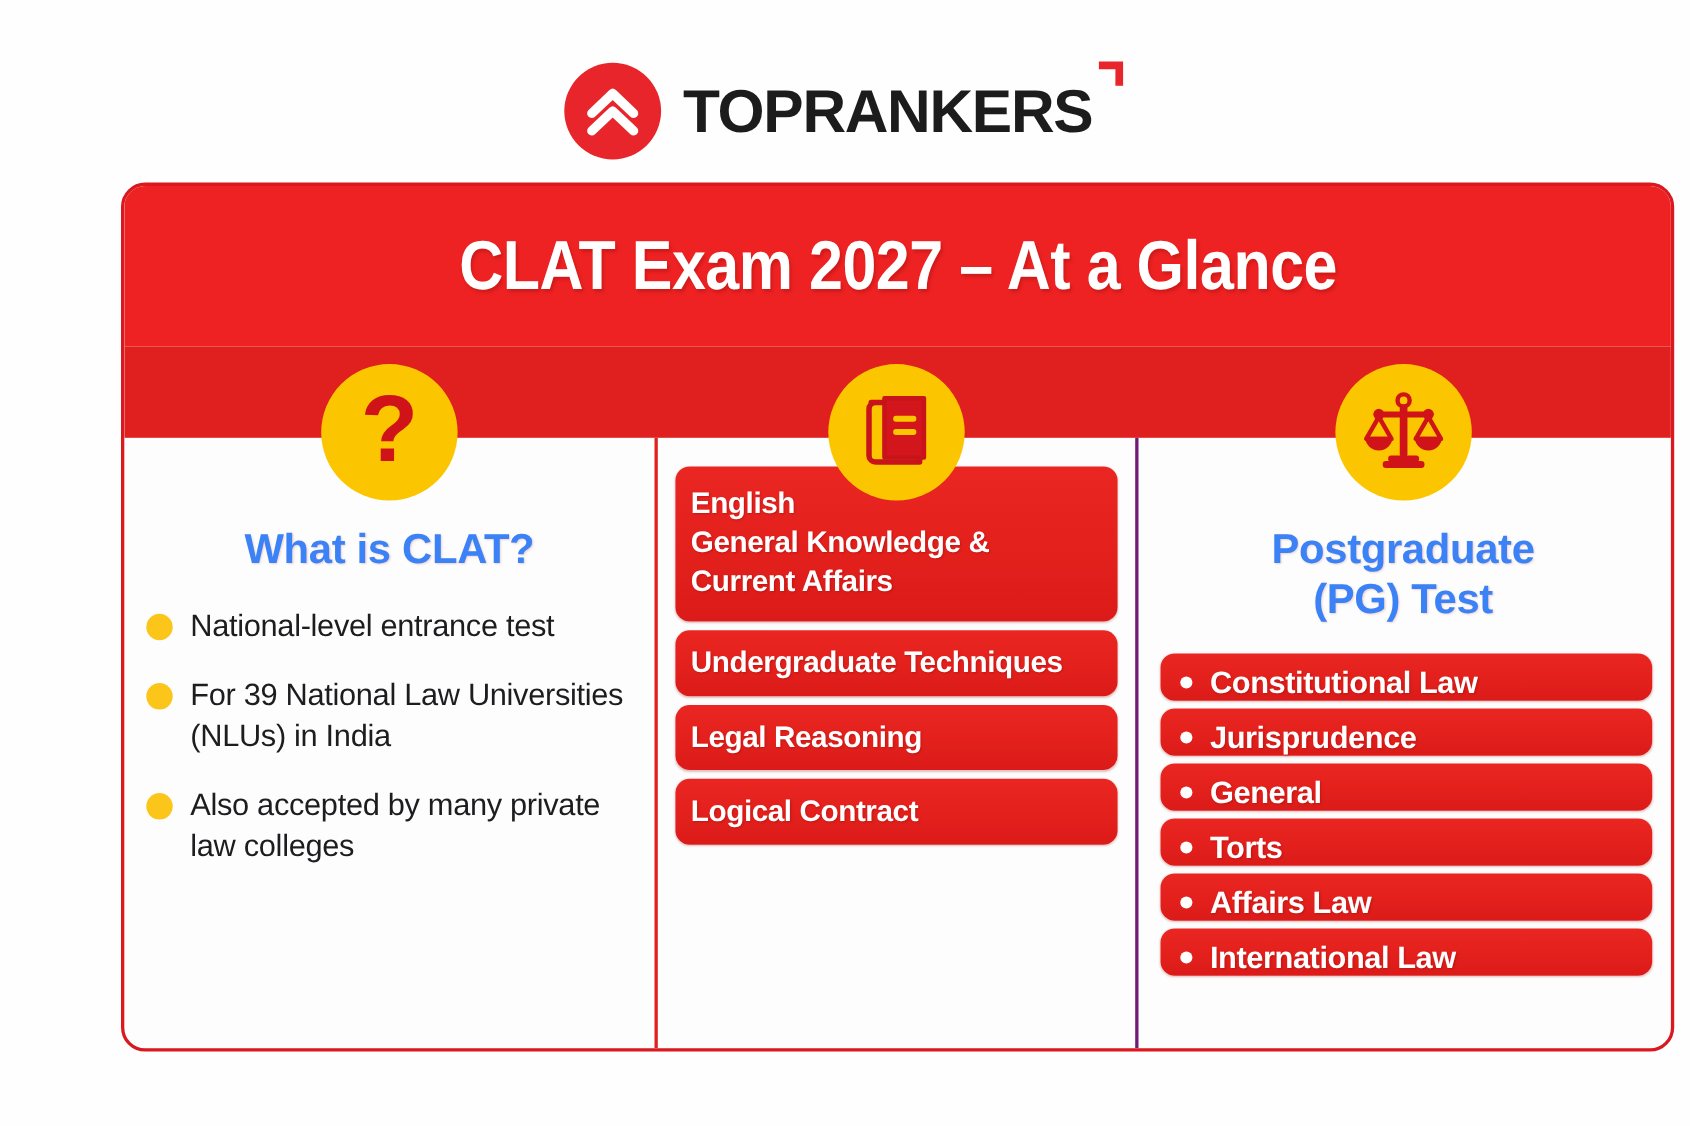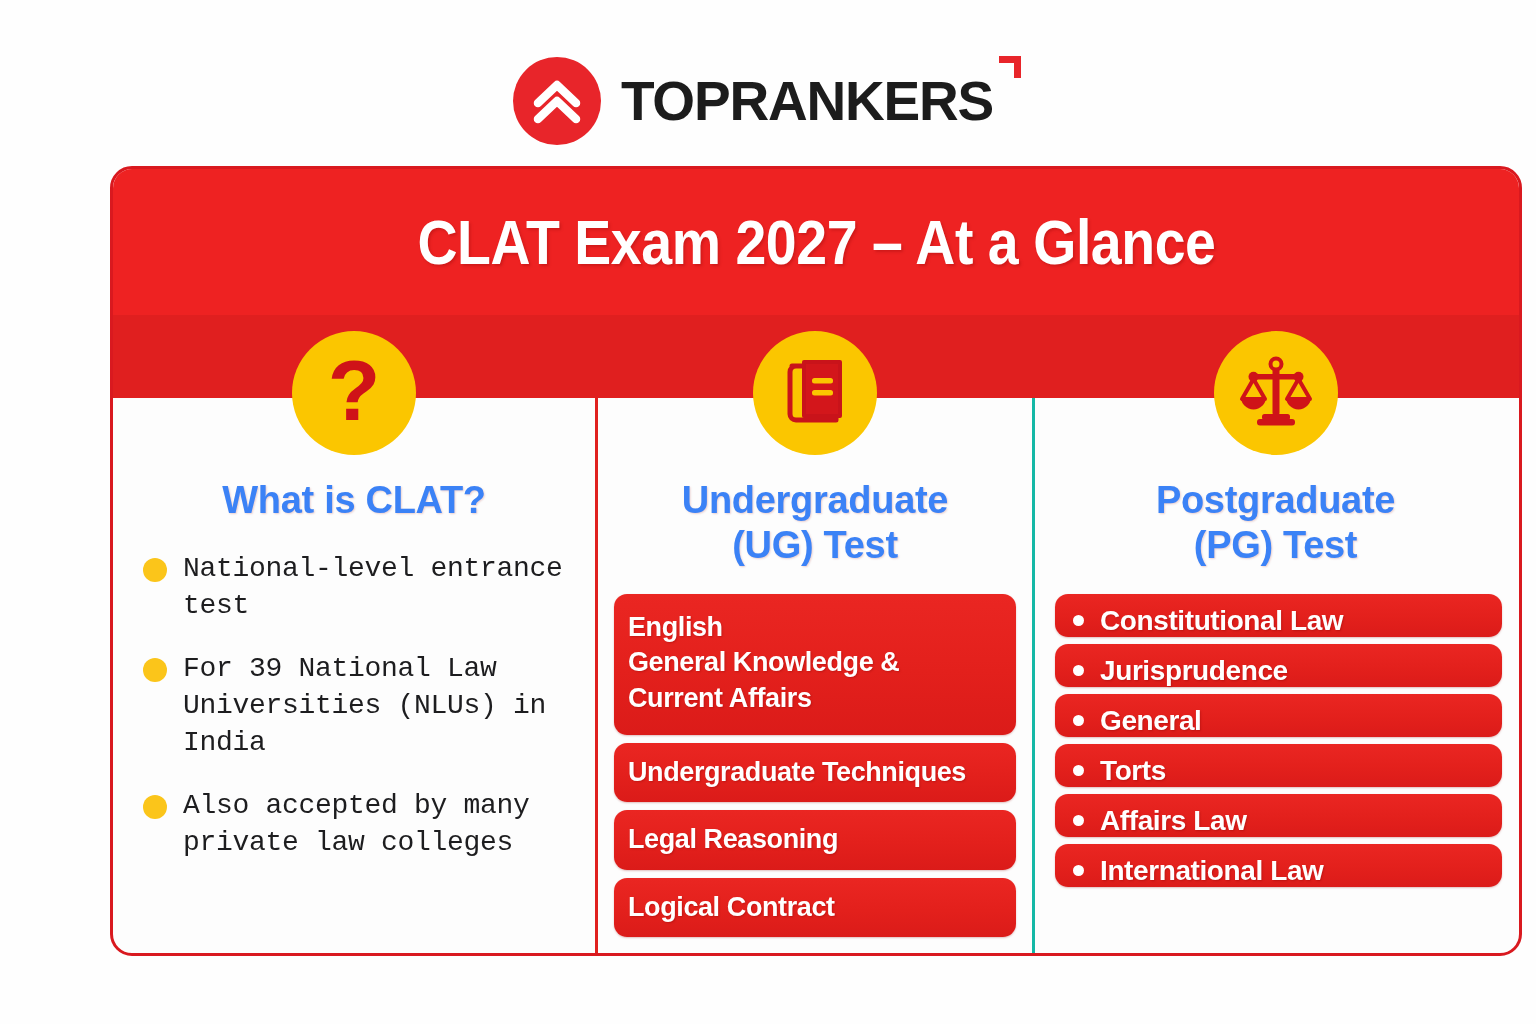--- a/index.html
+++ b/index.html
@@ -129,21 +129,21 @@
   }
 
   .column {
     position: relative;
     flex: 0 0 auto;
     padding-top: 0;
   }
 
   .col-1 { width: 482px; }
   .col-2 { width: 437px; border-left: 3px solid #e0211f; }
-  .col-3 { width: 484px; border-left: 3px solid #14b8a6; }
+  .col-3 { width: 484px; border-left: 3px solid #701a75; }
 
   
   .icon-badge {
     position: absolute;
     top: -67px;
     left: 50%;
     transform: translateX(-50%);
     width: 124px;
     height: 124px;
     border-radius: 50%;
@@ -173,22 +173,21 @@
     color: #3b82f6;
     line-height: 1.18;
     letter-spacing: -0.3px;
     padding: 0 15px;
     text-shadow: 1px 1px 2px rgba(150,0,0,0.18);
   }
 
   
   .bullet-list {
     margin-top: 28px;
-    padding: 0 26px 0 30px;
-    font-family: Liberation Mono, monospace;
+    padding: 0 26px 0 20px;
   }
 
   .bullet-item {
     display: flex;
     align-items: flex-start;
     gap: 16px;
     margin-bottom: 26px;
   }
 
   .bullet-dot {
@@ -314,24 +313,20 @@
 
       <div class="column col-2">
         <div class="icon-badge">
           <svg width="66" height="70" viewBox="0 0 66 70">
             <path d="M10 8 H54 V62 H14 a6 6 0 0 1 -6 -6 V14 a6 6 0 0 1 6 -6 Z" fill="none" stroke="#c9131a" stroke-width="5" stroke-linejoin="round"></path>
             <path d="M22 4 H58 V58 H22 Z" fill="#d3161b" stroke="#c9131a" stroke-width="4" stroke-linejoin="round"></path>
             <rect x="30" y="20" width="21" height="5.5" rx="2.5" fill="#fbc600"></rect>
             <rect x="30" y="32" width="21" height="5.5" rx="2.5" fill="#fbc600"></rect>
           </svg>
         </div>
-        <div class="col-heading">
-          <span>Undergraduate</span><br>
-          <span>(UG) Test</span>
-        </div>
         <div class="pill-stack">
           <div class="pill pill-ug multiline">
             <span class="pill-line">English</span>
             <span class="pill-line">General Knowledge &amp;</span>
             <span class="pill-line">Current Affairs</span>
           </div>
           <div class="pill pill-ug">
             <span class="pill-line">Undergraduate Techniques</span>
           </div>
           <div class="pill pill-ug">

